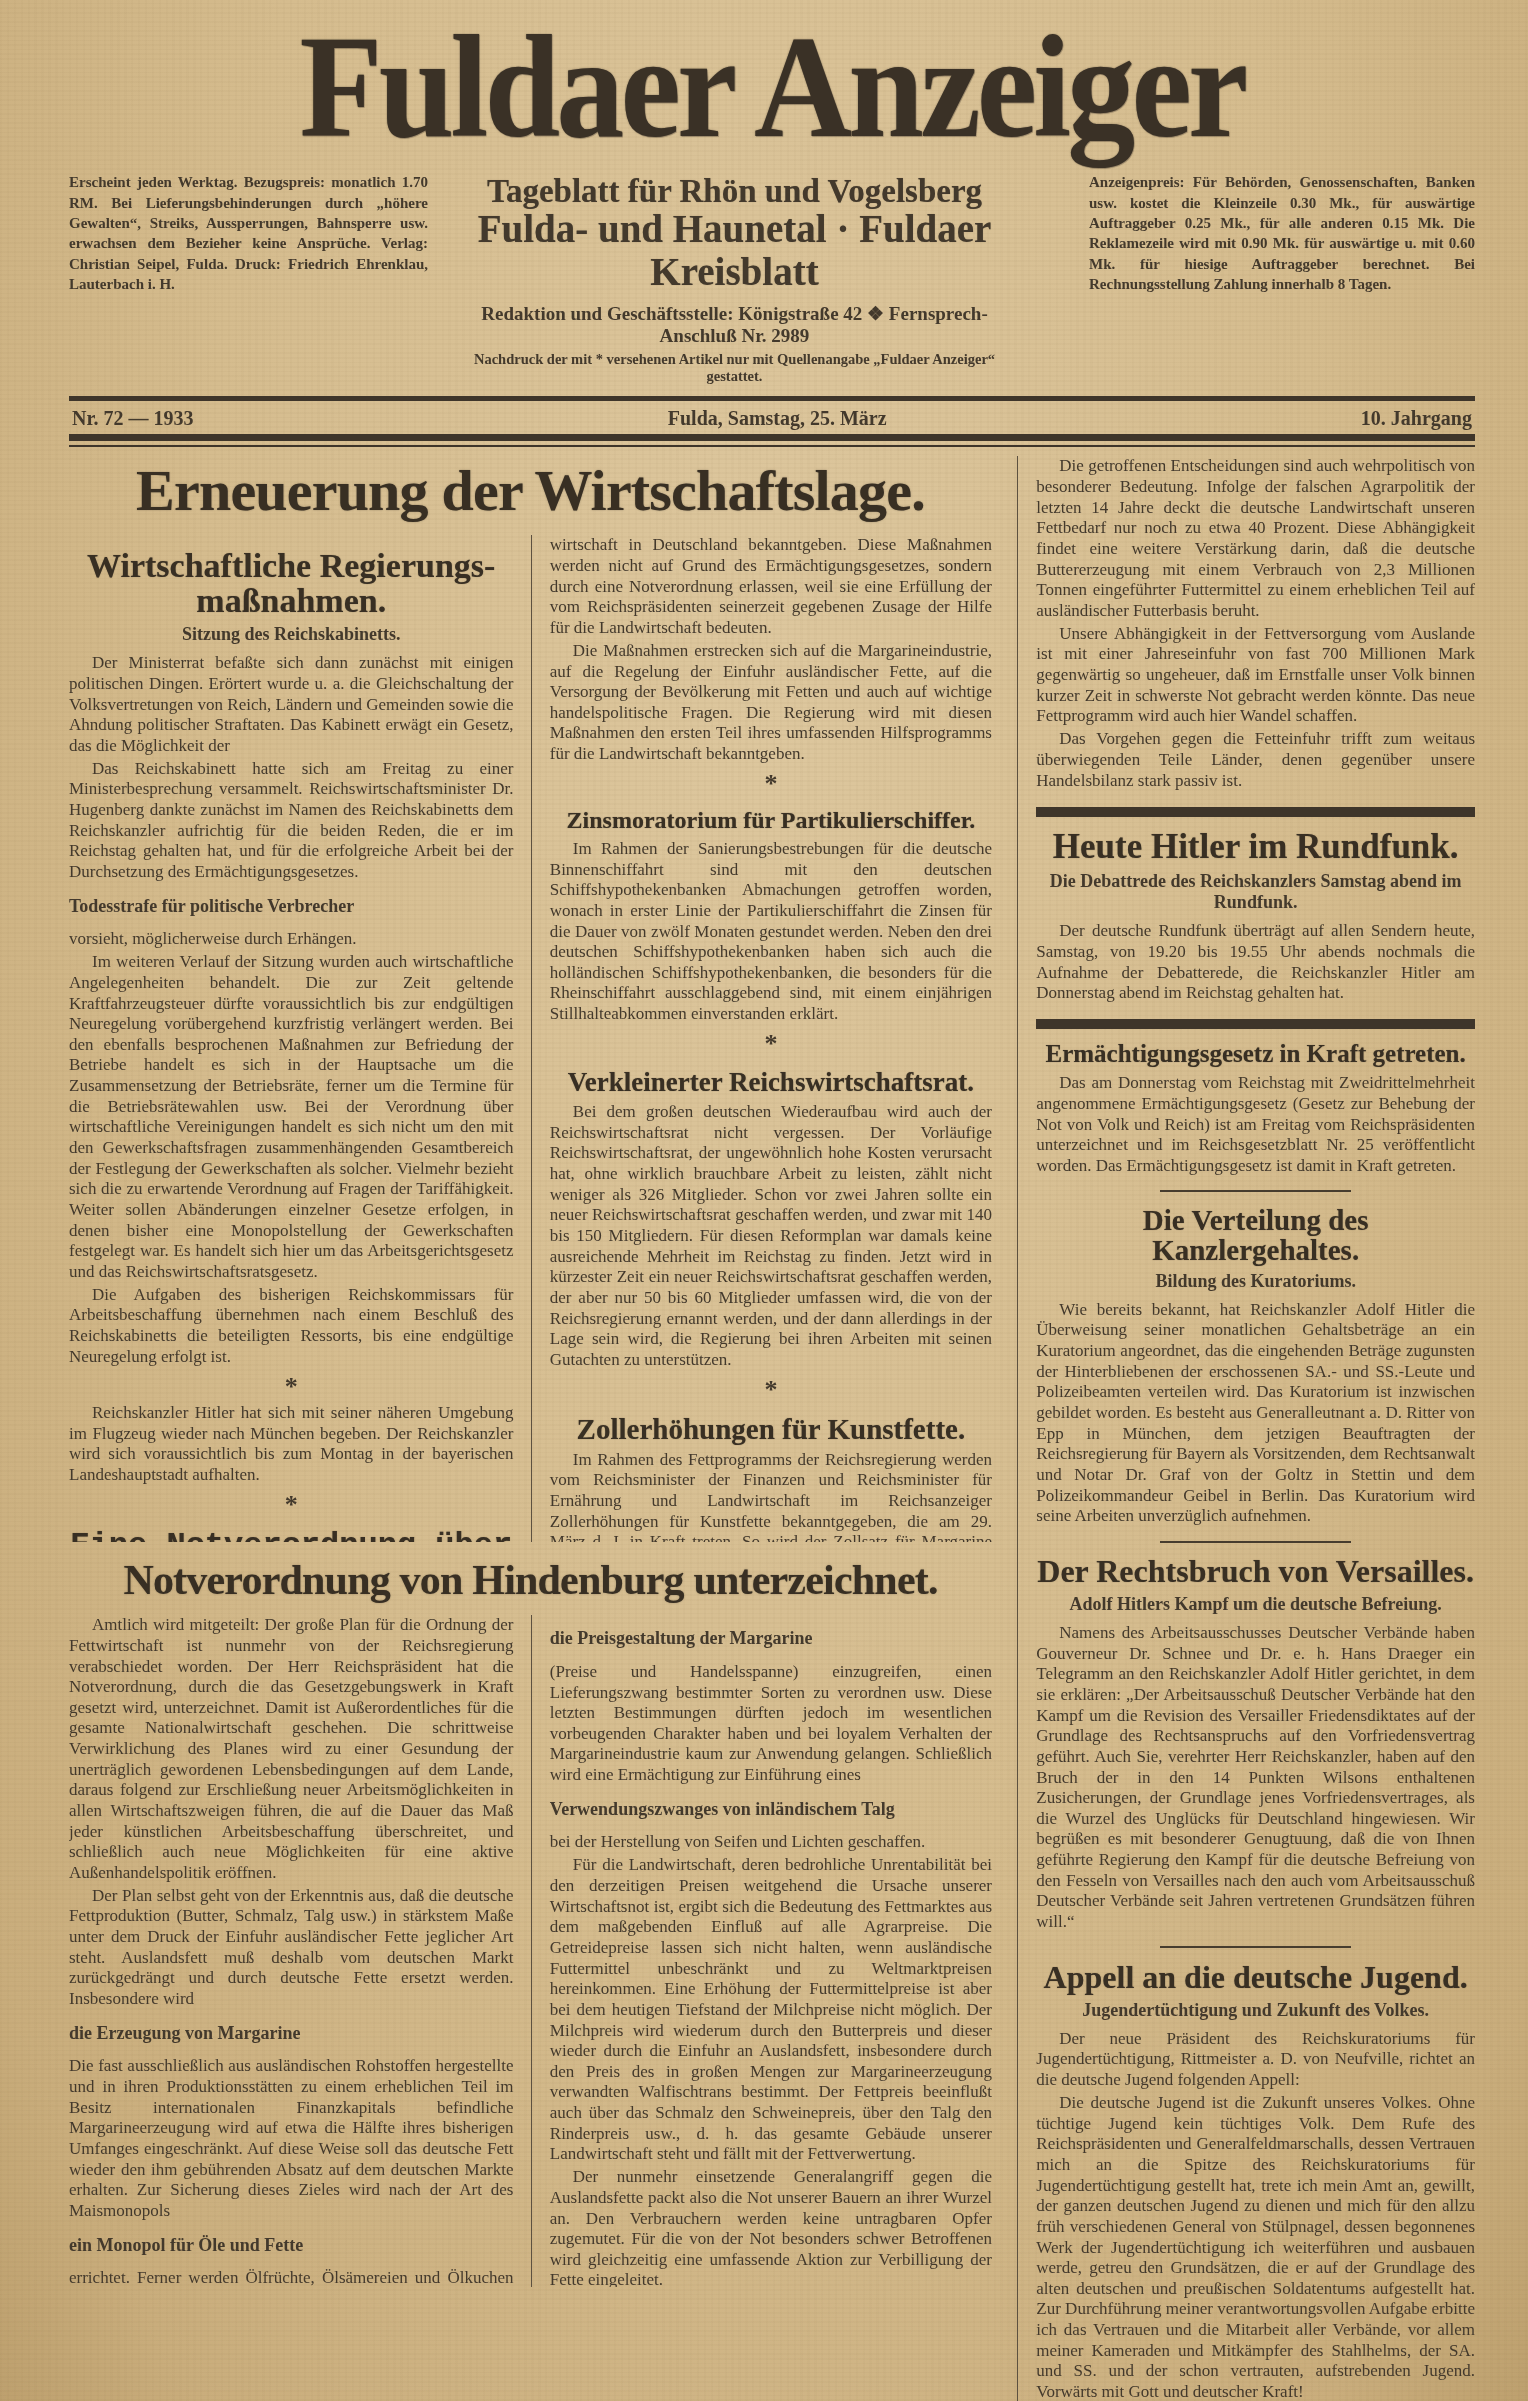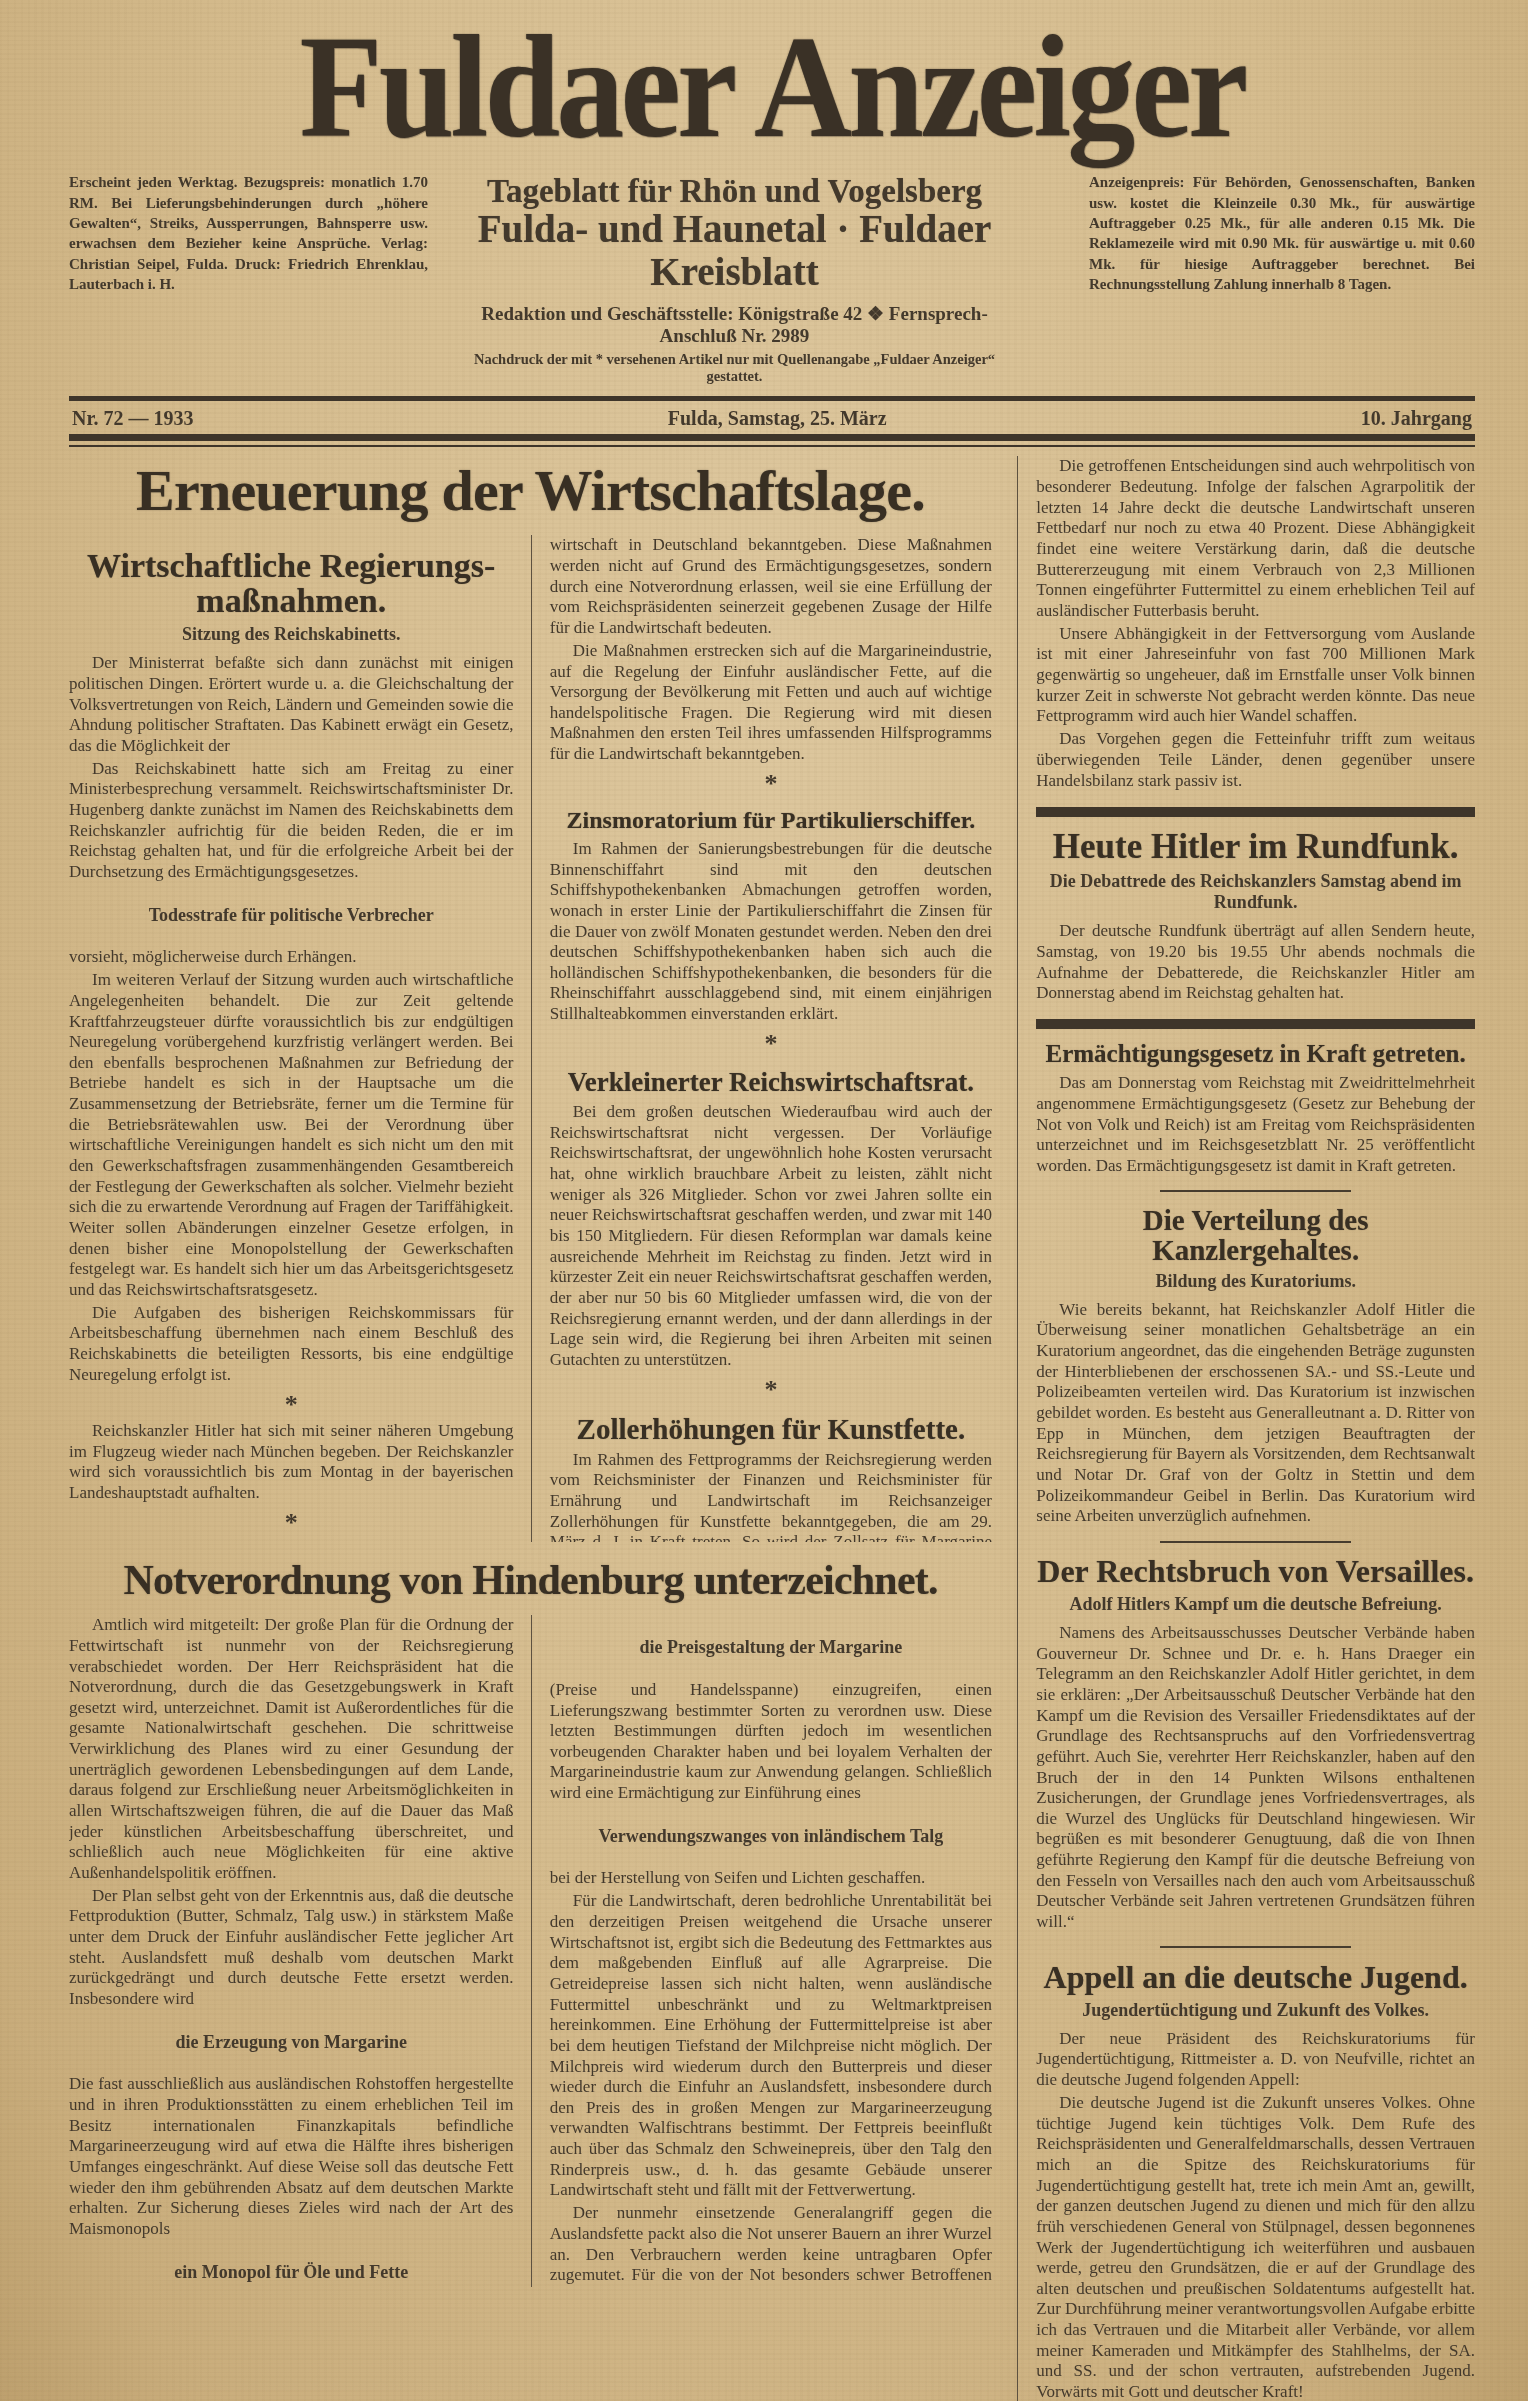--- a/index.html
+++ b/index.html
@@ -48,21 +48,21 @@
   .colB{width:50%;box-sizing:border-box;border-left:1.5px solid #5d5140;padding-left:18.3px;overflow:hidden;}
   .banner-headline{
     font-size:42px;font-weight:bold;text-align:center;line-height:1.0;margin:17px 0 13.8px;
     letter-spacing:-0.8px;color:#382f23;text-shadow:0 0 1.5px rgba(56,47,35,.5);
   }
   
   .blk-p,.blk-pn{font-size:17px;line-height:1.215;text-align:justify;margin:0 0 2.3px;hyphens:auto;}
   .blk-p{text-indent:23px;}
   .blk-h2{font-size:31px;font-weight:bold;text-align:center;line-height:1.04;margin:12.2px 0 6.1px;color:#382f23;text-shadow:0 0 1.1px rgba(56,47,35,.5);}
   .blk-k{font-size:18px;font-weight:bold;text-align:center;margin:1.5px 0 7.6px;line-height:1.18;}
-  .blk-b{font-size:18px;font-weight:bold;text-align:center;margin:22px 0;line-height:1.15;}
+  .blk-b{font-size:18px;font-weight:bold;text-align:left;margin:13px 0;line-height:1.15;}
   .star{text-align:center;font-size:26px;font-weight:bold;line-height:.9;margin:7.6px 0 4.6px;}
   .short-rule{width:191px;border-top:2.3px solid #463c2e;margin:13.8px auto 10.7px;}
   .bar{height:10px;background:#3e352a;margin:15.3px 0 12.2px;}
 </style>
 </head>
 <body>
 
 <div class="page">
 
   <h1 class="masthead">Fuldaer Anzeiger</h1>

